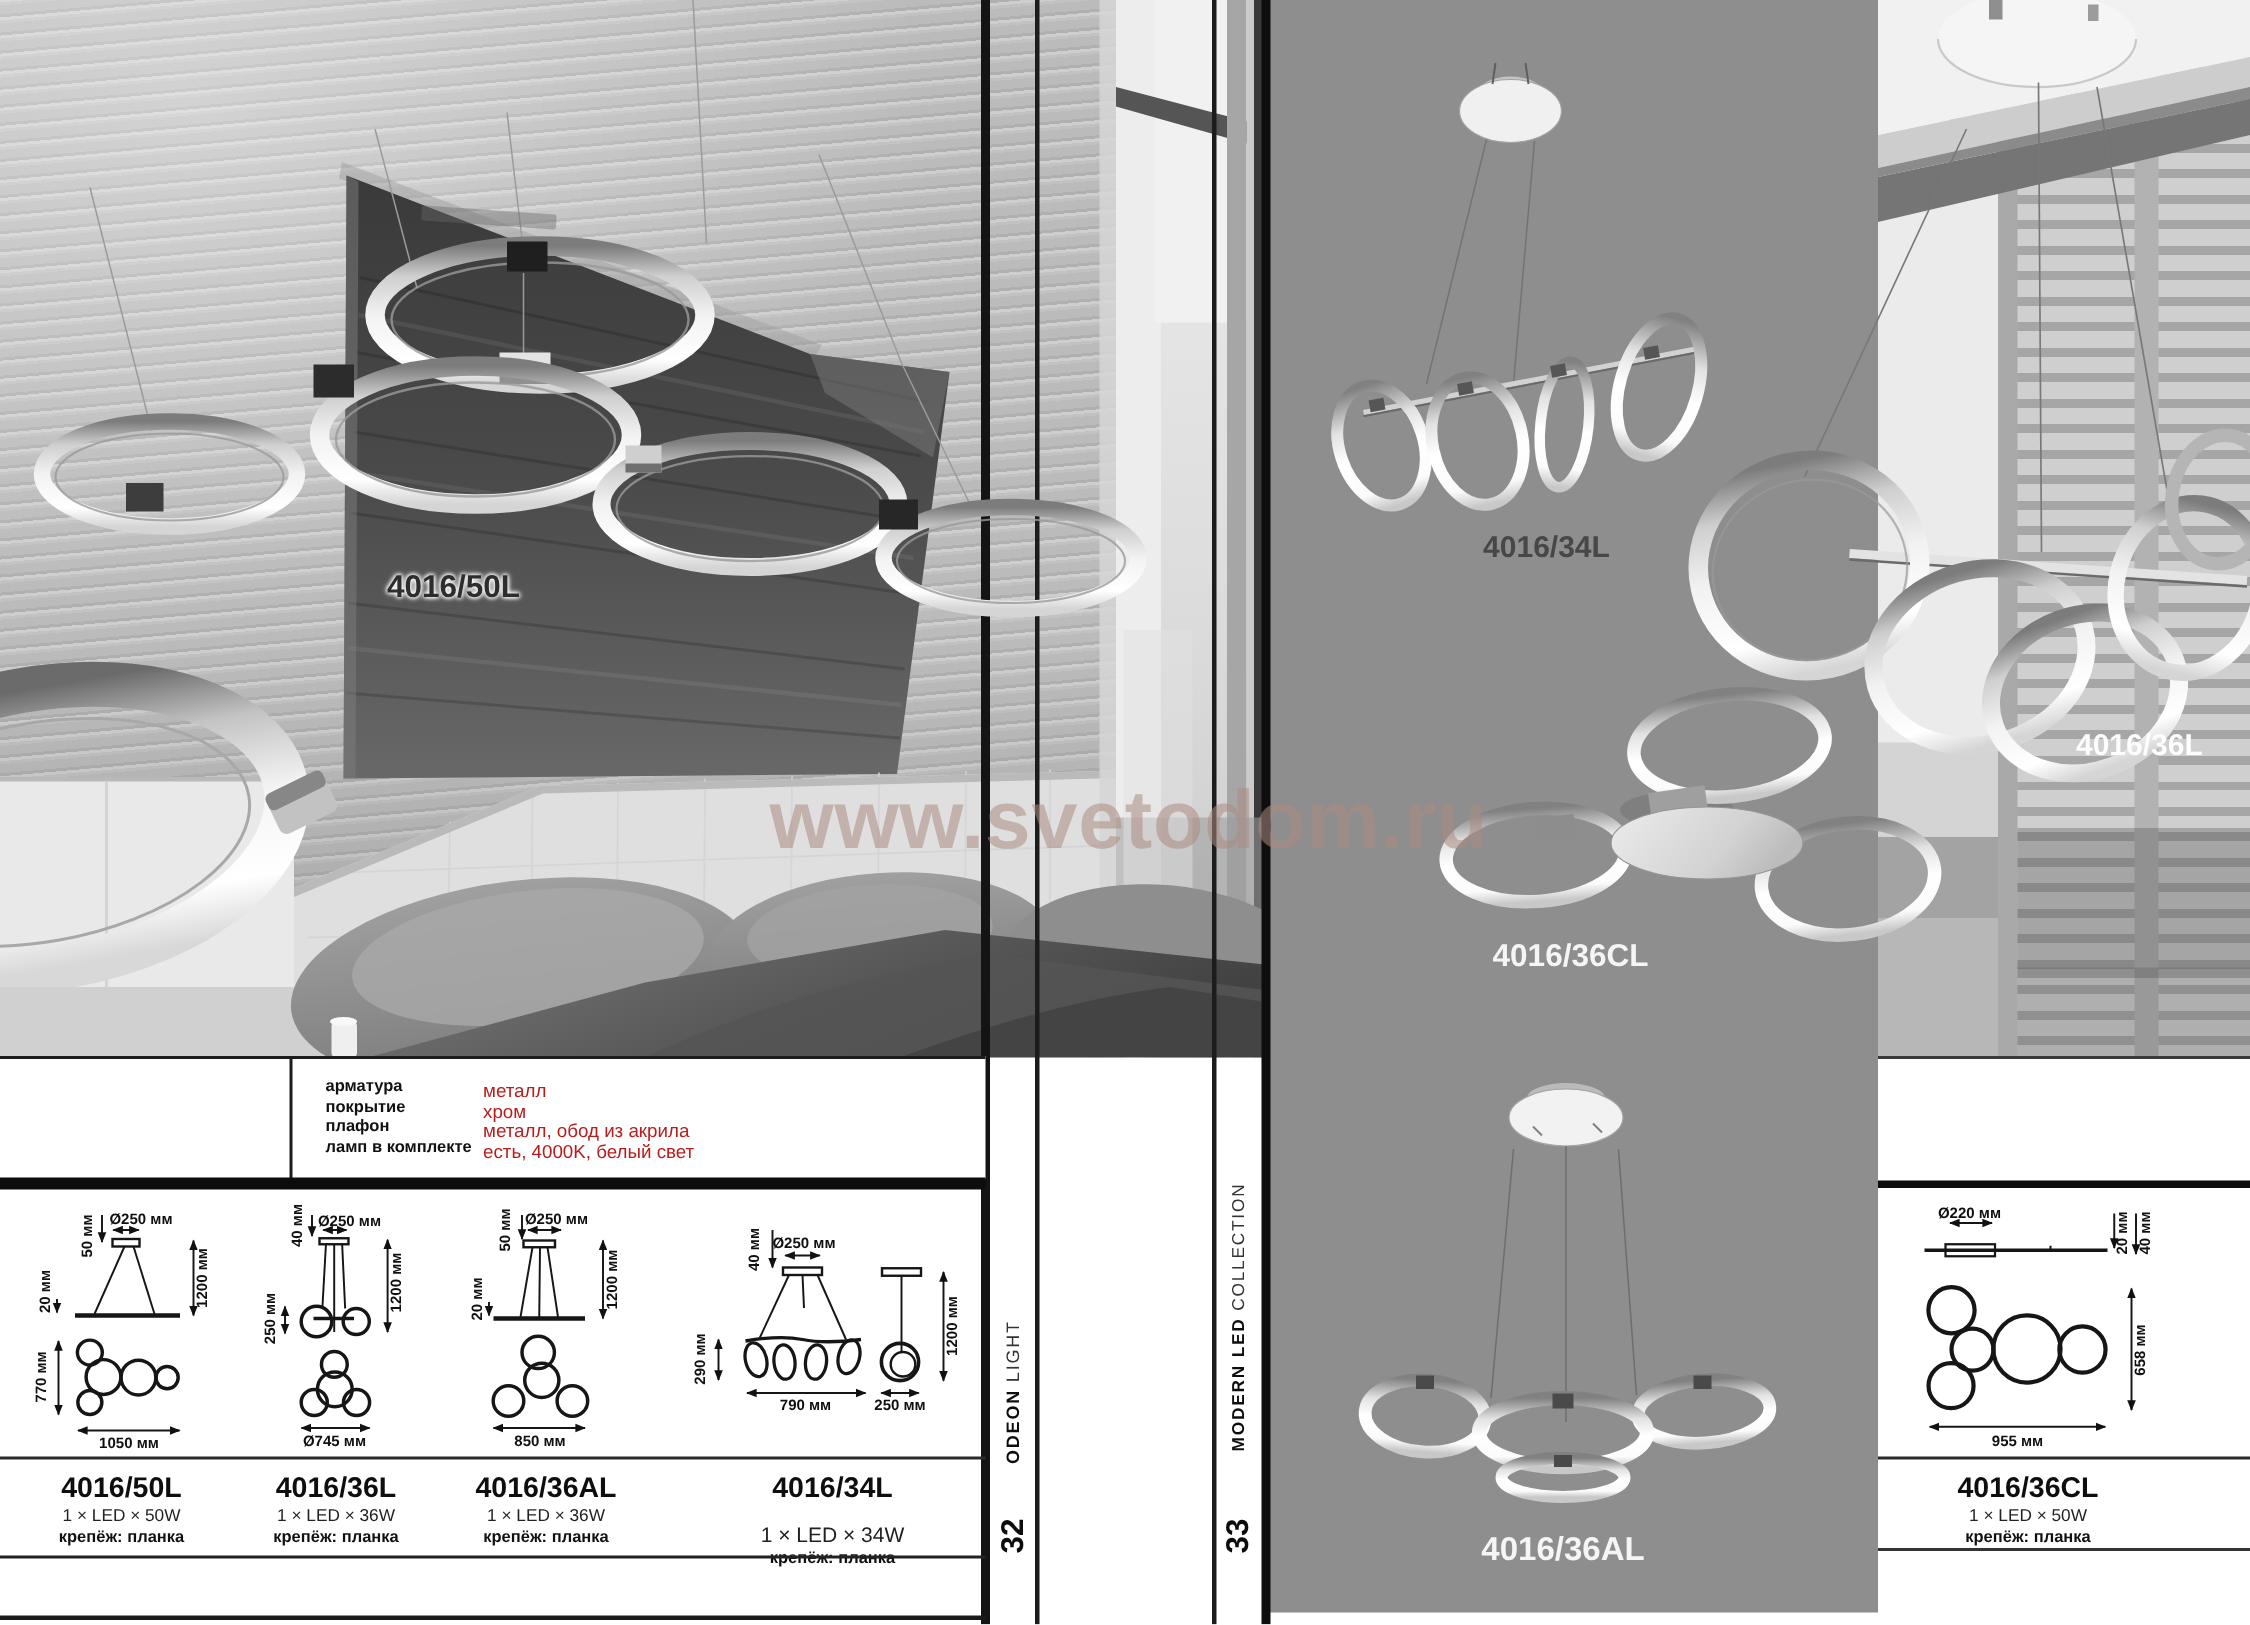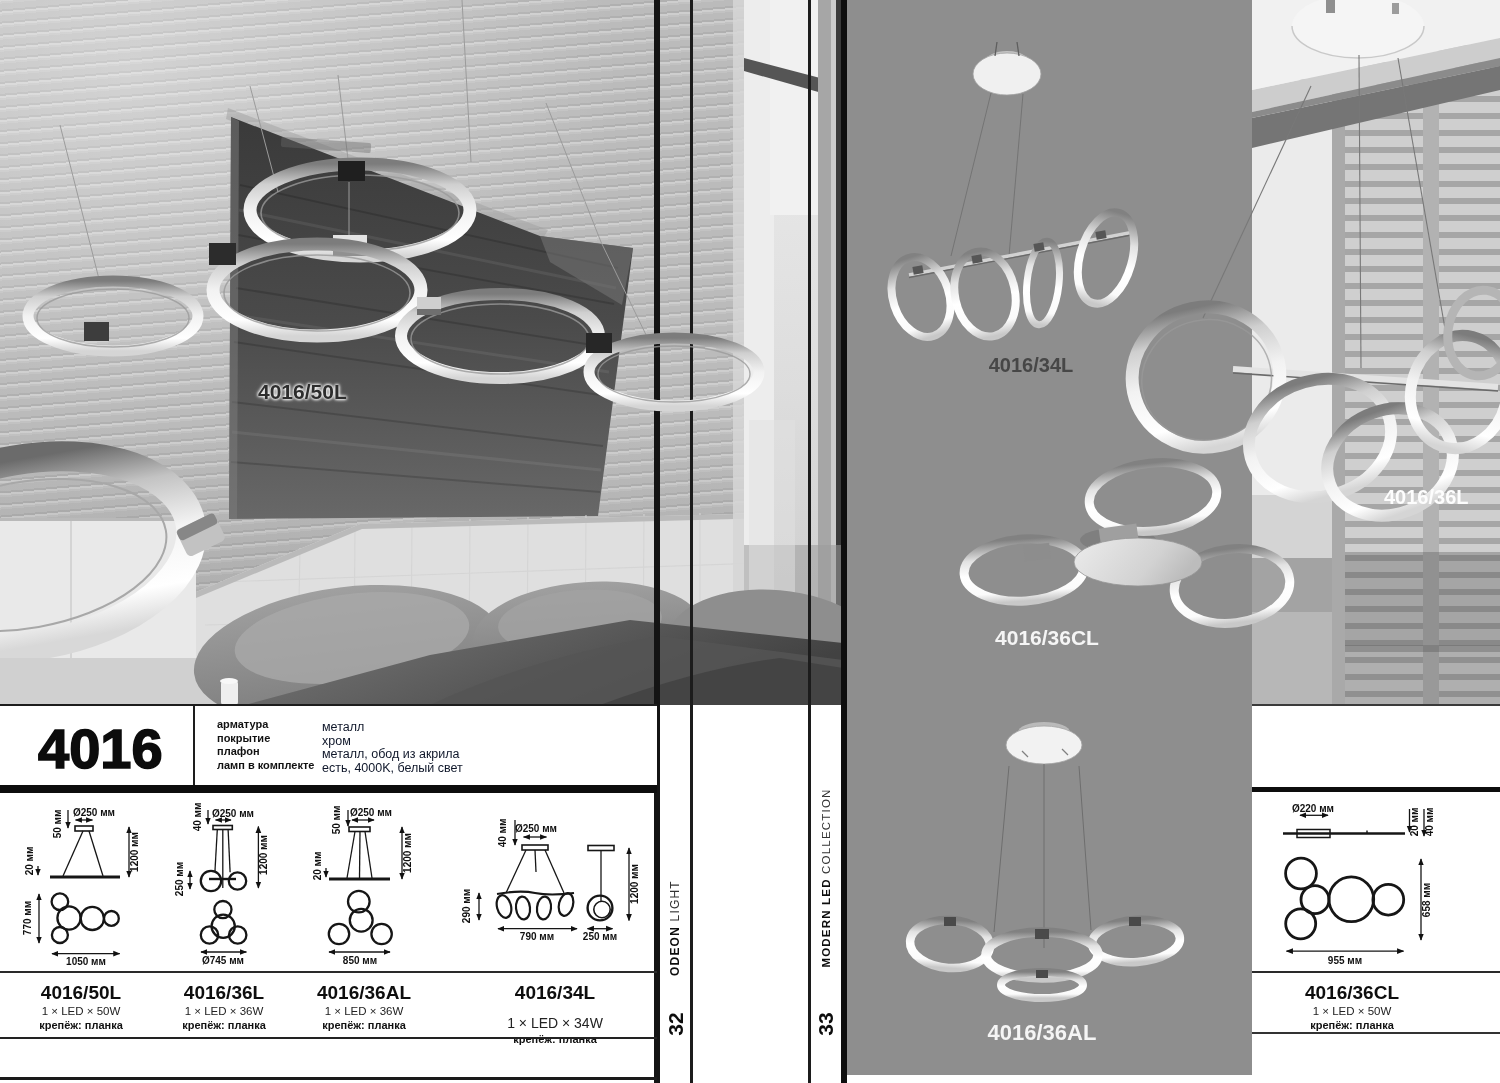--- a/index.html
+++ b/index.html
@@ -373,25 +373,24 @@
 <div class="abs" style="left:981px;top:354px;width:100px;text-align:center;font-weight:bold;font-size:20px;color:#474747">4016/34L</div>
 
 <div class="abs" style="left:987px;top:626px;width:120px;text-align:center;font-weight:bold;font-size:21px;color:#f5f5f5">4016/36CL</div>
 
 <div class="abs" style="left:977px;top:1020px;width:130px;text-align:center;font-weight:bold;font-size:22px;color:#f5f5f5">4016/36AL</div>
 
 <div class="abs" style="left:0;top:704px;width:657px;height:82px;background:#fff;border-top:2px solid #1d1d1d"></div>
 
 <div class="abs" style="left:193px;top:704px;width:2px;height:82px;background:#1d1d1d"></div>
 
-<div class="abs" style="left:38px;top:716px;font-size:56px;font-weight:bold;letter-spacing:0;color:#0c0c0c;-webkit-text-stroke:1.6px #0c0c0c">4016</div>
 
 <div class="abs" style="left:217px;top:718px;font-size:11px;font-weight:bold;line-height:13.5px;color:#111">арматура<br>покрытие<br>плафон<br>ламп в комплекте</div>
 
-<div class="abs" style="left:322px;top:721px;font-size:12.5px;line-height:13.5px;color:#0f172a">металл<br>хром<br>металл, обод из акрила<br>есть, 4000K, белый свет</div>
+<div class="abs" style="left:322px;top:721px;font-size:12.5px;line-height:13.5px;color:#b91c1c">металл<br>хром<br>металл, обод из акрила<br>есть, 4000K, белый свет</div>
 
 <div class="abs" style="left:0;top:785px;width:657px;height:8px;background:#0d0d0d"></div>
 
 <div class="abs" style="left:1252px;top:787px;width:248px;height:5px;background:#0d0d0d"></div>
 
 <div class="abs" style="left:1252px;top:704px;width:248px;height:2px;background:#3a3a3a"></div>
 
 <div class="abs" style="left:0;top:971px;width:657px;height:1.5px;background:#2a2a2a"></div>
 
 <div class="abs" style="left:1252px;top:971px;width:248px;height:1.5px;background:#2a2a2a"></div>
@@ -617,14 +616,15 @@
     <text x="638" y="884" transform="rotate(-90 638 884)">1200 мм</text>
     <text x="600" y="940">250 мм</text>
     <text x="1313" y="812">Ø220 мм</text>
     <text x="1418" y="822" transform="rotate(-90 1418 822)">20 мм</text>
     <text x="1433" y="822" transform="rotate(-90 1433 822)">40 мм</text>
     <text x="1430" y="900" transform="rotate(-90 1430 900)">658 мм</text>
     <text x="1345" y="964">955 мм</text>
   </g>
 </svg>
 
+<div class="abs" style="left:513px;top:514px;font-weight:bold;font-size:55px;letter-spacing:0.5px;color:rgba(172,138,128,0.55)">www.svetodom.ru</div>
 
 </div>
 
 </body></html>

